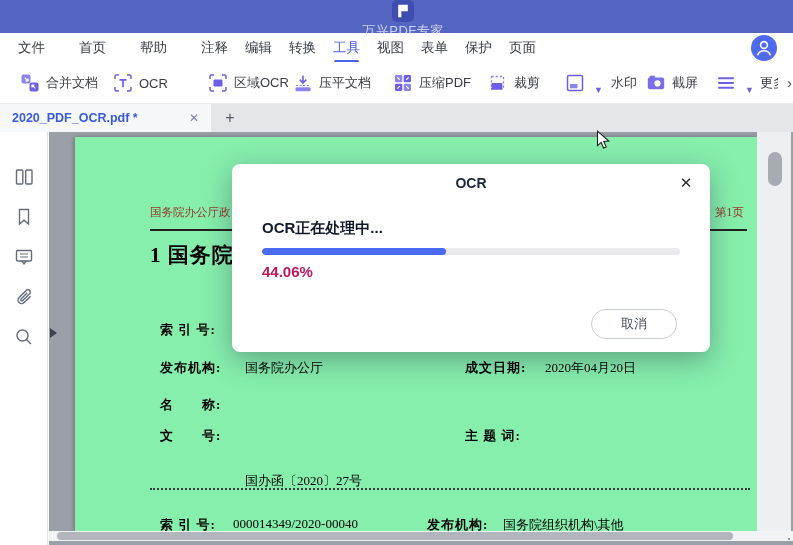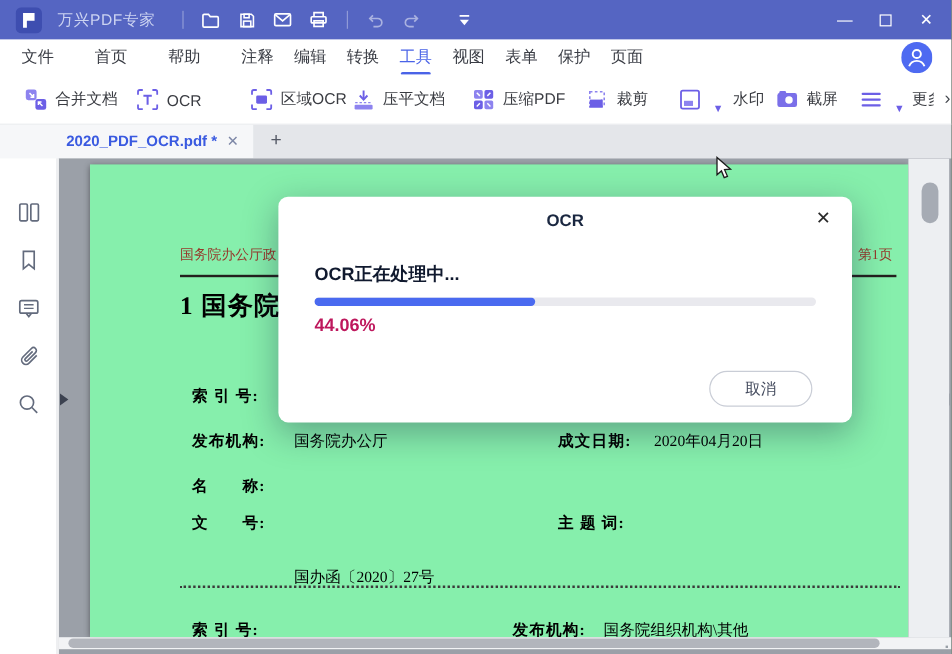--- a/index.html
+++ b/index.html
@@ -1,20 +1,20 @@
 <!DOCTYPE html>
 <html><head>
 <meta charset="utf-8">
 <style>
   html,body{margin:0;padding:0;background:#2b2b2b;}
   *{box-sizing:border-box;font-family:"Liberation Sans",sans-serif;}
   #app{position:relative;width:793px;height:545px;background:#fff;overflow:hidden;}
 
   
-  .titlebar{position:absolute;top:0;left:0;width:793px;height:33px;background:#5565c2;display:flex;align-items:center;}
+  .titlebar{position:absolute;top:0;left:0;width:793px;height:33px;background:#5565c2;display:flex;align-items:center;flex-direction:column;}
   .logo{width:22px;height:22px;margin-left:13px;flex:0 0 auto;}
   .apptitle{margin-left:13px;font-size:13px;color:#ccd3f1;letter-spacing:.5px;}
   .tb-sep{width:1px;height:15px;background:rgba(255,255,255,.35);margin:0 8px;}
   .tb-btn{width:30px;height:33px;display:flex;align-items:center;justify-content:center;cursor:default;}
   .tb-btn.dim{opacity:.5;}
   .win-controls{margin-left:auto;display:flex;align-items:center;height:33px;}
   .win-btn{width:34px;height:33px;display:flex;align-items:center;justify-content:center;color:#fff;font-size:13px;}
   .max-glyph{width:10px;height:10px;border:1.3px solid #fff;display:inline-block;}
 
   
@@ -31,21 +31,21 @@
   .tool .ticon{width:20px;height:20px;margin-right:6px;flex:0 0 auto;}
   .caret{font-size:9px;color:#6c5fe6;margin-left:3px;align-self:flex-end;margin-bottom:9px;}
   .tool:nth-of-type(1){left:20px}.tool:nth-of-type(2){left:113px}.tool:nth-of-type(3){left:208px}
   .tool:nth-of-type(4){left:293px}.tool:nth-of-type(5){left:393px}.tool:nth-of-type(6){left:488px}
   .tool:nth-of-type(7){left:565px}.tool:nth-of-type(8){left:646px}.tool:nth-of-type(9){left:716px;max-width:62px;overflow:hidden;}
   .overflow-chevron{position:absolute;right:1px;top:12px;font-size:15px;color:#45484f;}
   .cursor{position:absolute;left:596px;top:68px;z-index:40;}
 
   
   .tabbar{position:absolute;top:104px;left:0;width:793px;height:28px;background:#e4e6ea;}
-  .tab{position:absolute;left:0;top:0;width:211px;height:28px;background:#f6f7f9;display:flex;align-items:center;padding:0 12px;text-align:right;}
+  .tab{position:absolute;left:0;top:0;width:211px;height:28px;background:#f6f7f9;display:flex;align-items:center;padding:0 12px;}
   .tab-title{font-size:12.5px;font-weight:bold;color:#3a5ae0;white-space:nowrap;overflow:hidden;flex:1;}
   .tab-close{font-size:12px;color:#7c86a6;margin-left:8px;}
   .newtab{position:absolute;left:219px;top:3px;width:22px;height:22px;display:flex;align-items:center;justify-content:center;font-size:16px;color:#555a66;}
 
   
   .sidebar{position:absolute;top:132px;left:0;width:48px;height:413px;background:#fff;border-right:1px solid #e3e4e8;}
   .side-btn{position:absolute;left:13px;width:24px;height:24px;}
   .content{position:absolute;top:132px;left:49px;width:744px;height:413px;background:#9ba0a8;overflow:hidden;}
   .panel-toggle-left{position:absolute;left:1px;top:196px;width:0;height:0;border:5px solid transparent;border-left:7px solid #3c4250;border-right:0;}
   .panel-toggle-right{position:absolute;left:735px;top:196px;width:0;height:0;border:5px solid transparent;border-right:7px solid #3c4250;border-left:0;}
@@ -301,20 +301,21 @@
 
       <span class="fld lab doc-serif" style="left:85px;top:259px;">名　　称:</span>
 
       <span class="fld lab doc-serif" style="left:85px;top:290px;">文　　号:</span>
       <span class="fld doc-serif" style="left:170px;top:290px;margin-top:45px;">国办函〔2020〕27号</span>
       <span class="fld lab doc-serif" style="left:390px;top:290px;">主 题 词:</span>
 
       <span class="doc-dotted"></span>
 
       <span class="fld lab doc-serif" style="left:85px;top:379px;">索 引 号:</span>
+      <span class="fld doc-serif" style="left:158px;top:379px;">000014349/2020-00040</span>
       <span class="fld lab doc-serif" style="left:352px;top:379px;">发布机构:</span>
       <span class="fld doc-serif" style="left:428px;top:379px;">国务院组织机构\其他</span>
     </div>
 
     <div class="vtrack">
       <span class="vthumb"></span>
     </div>
     <div class="hscroll">
       <span class="hthumb"></span>
     </div>

